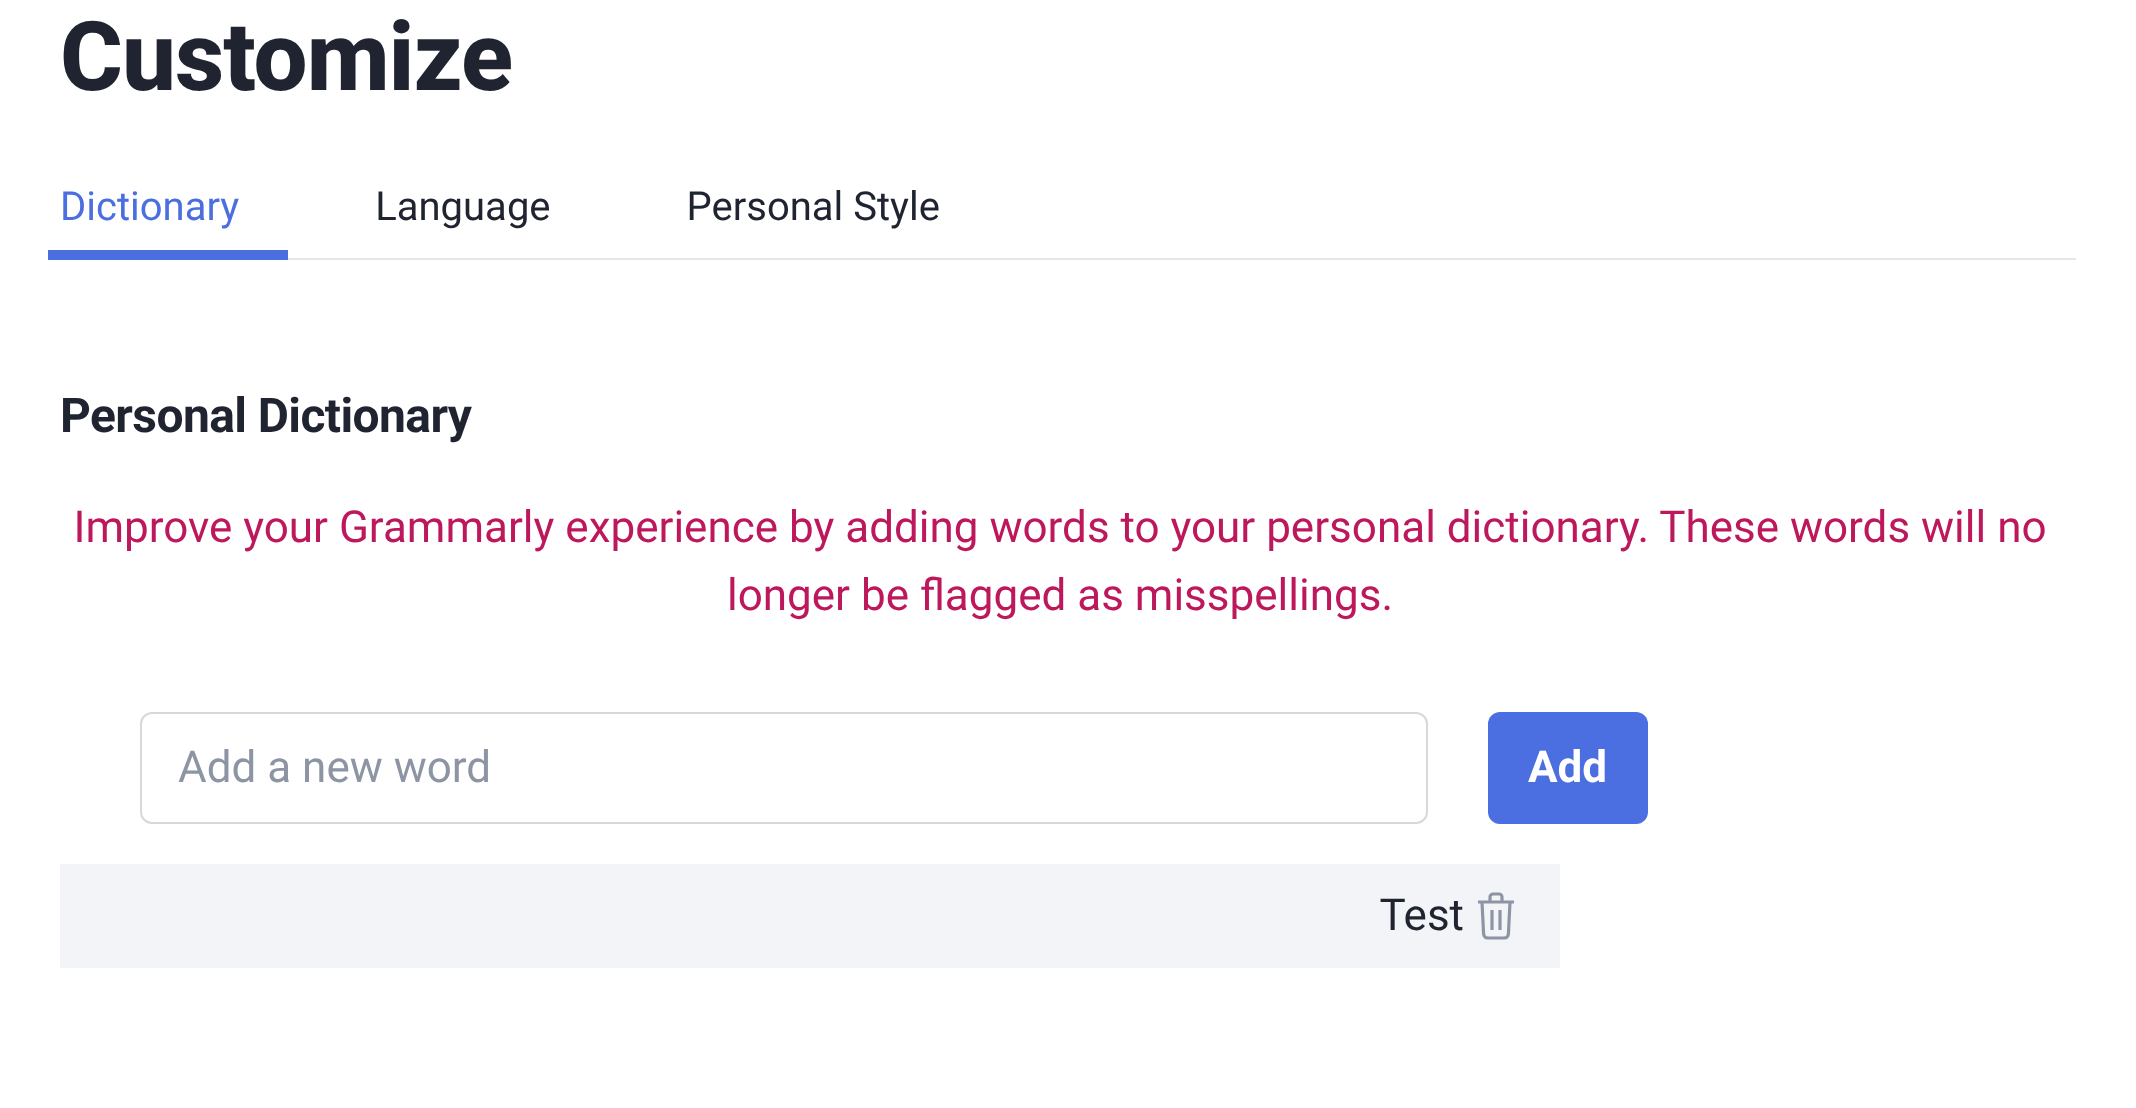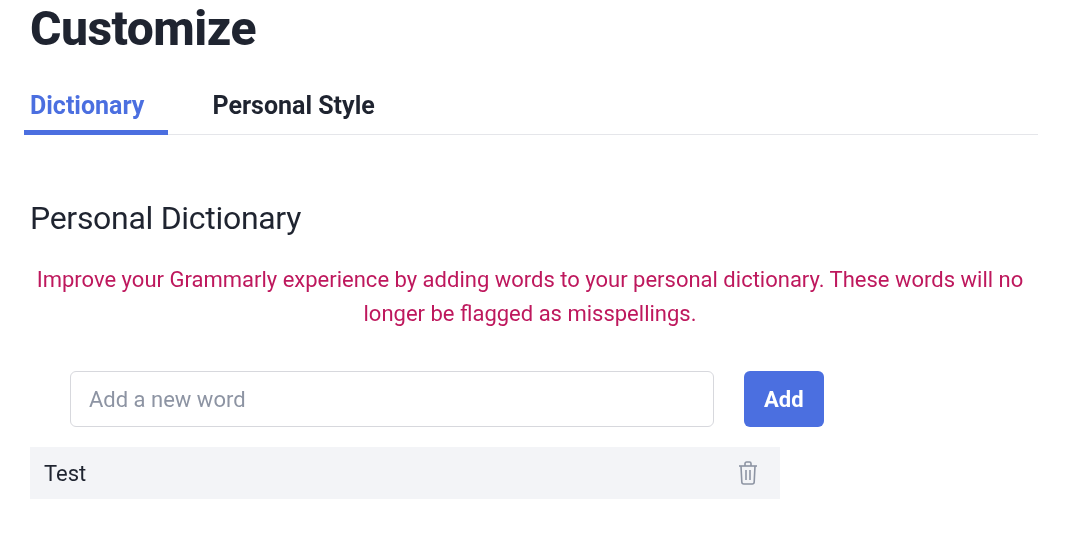--- a/index.html
+++ b/index.html
@@ -21,22 +21,22 @@
       font-weight: 800;
       letter-spacing: -0.5px;
       padding-bottom: 28px;
     }
     .tabs {
       display: flex;
       gap: 68px;
       border-bottom: 1px solid #e5e6ea;
     }
     .tab {
-      font-size: 25px;
-      font-weight: 700;
+      font-size: 20px;
+      font-weight: 400;
       color: #1f2430;
       padding: 6px 0 14px 0;
       cursor: pointer;
       position: relative;
       background: none;
       border: none;
       font-family: inherit;
     }
     .tab.active {
       color: #4b6fe0;
@@ -47,22 +47,22 @@
       left: -6px;
       right: -24px;
       bottom: -1px;
       height: 5px;
       background: #4b6fe0;
     }
     .section {
       padding-top: 64px;
     }
     h2.section-title {
-      font-size: 32px;
-      font-weight: 400;
+      font-size: 24px;
+      font-weight: 700;
       letter-spacing: -0.3px;
       padding-bottom: 26px;
     }
     p.section-desc {
       font-size: 22px;
       line-height: 1.55;
       color: #be185d;
       max-width: 1000px;
       padding-bottom: 40px;
       text-align: center;
@@ -99,21 +99,21 @@
       cursor: pointer;
       font-family: inherit;
       text-align: center;
     }
     .words {
       margin-top: 20px;
     }
     .word-row {
       display: flex;
       align-items: center;
-      justify-content: space-between;
+      justify-content: flex-end;
       width: 750px;
       height: 52px;
       background: #f3f4f7;
       padding: 0 16px 0 14px;
     }
     .word-text {
       font-size: 22px;
       color: #1f2430;
     }
     .trash-button {
@@ -133,20 +133,21 @@
       stroke-width: 1.6;
     }
   </style>
 </head>
 <body>
 
 <h1 class="page-title">Customize</h1>
 
 <nav class="tabs">
   <button class="tab active">Dictionary</button>
+  <button class="tab">Language</button>
   <button class="tab">Personal Style</button>
 </nav>
 
 <section class="section">
   <h2 class="section-title">Personal Dictionary</h2>
   <p class="section-desc">Improve your Grammarly experience by adding words to your personal dictionary. These words will no longer be flagged as misspellings.</p>
 
   <div class="add-row">
     <input type="text" class="add-input" placeholder="Add a new word" style="">
     <button class="add-button">Add</button>

